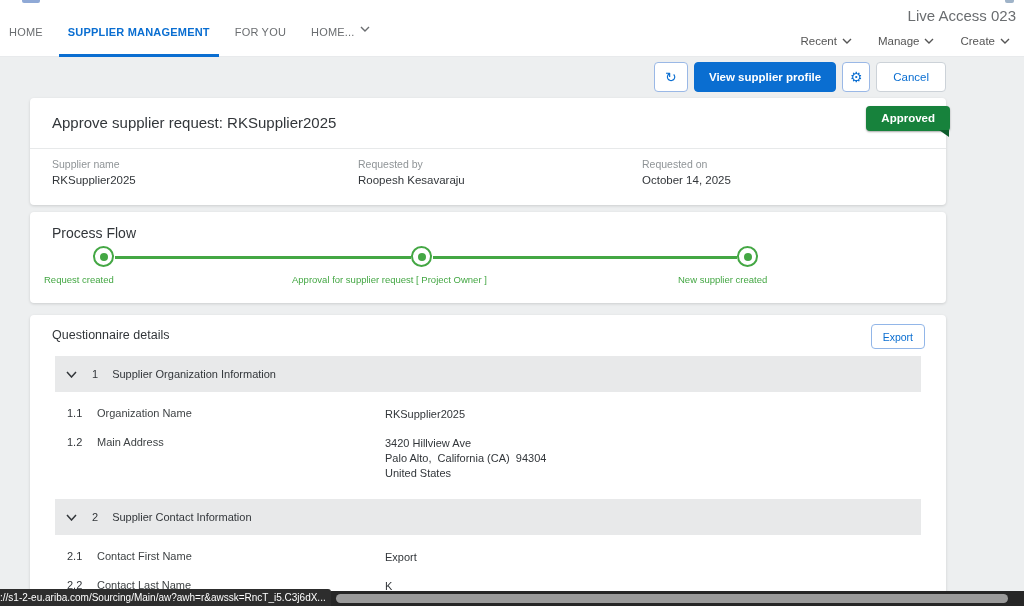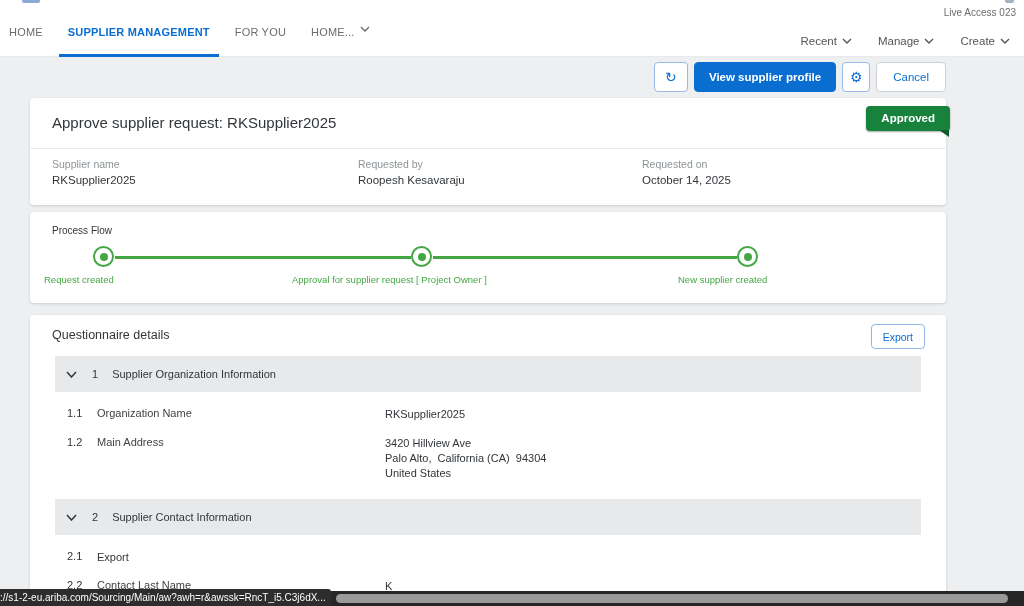--- a/index.html
+++ b/index.html
@@ -2,21 +2,21 @@
 <html style="--blue: #0a6ed1; --green: #44a744; --badge: #17823c; --badge-fold: #0d5c2b; --bg: #edeff0; --bar: #e8e9ea;"><head>
 <meta charset="utf-8">
 <style>
   html,body{margin:0;padding:0;background:#fff;font-family:"Liberation Sans",sans-serif;}
   .stage{position:relative;width:1024px;height:606px;overflow:hidden;background:#fff;}
 
   
   .topbar{position:absolute;top:0;left:0;right:0;height:26px;background:#fff;}
   .logo-frag{position:absolute;left:22px;top:0;width:18px;height:3px;background:#8fa9d6;border-radius:0 0 2px 2px;}
   .realm-icon-frag{position:absolute;right:10px;top:0;width:9px;height:3px;background:#9fb3c8;border-radius:0 0 2px 2px;}
-  .realm{position:absolute;right:8px;top:7px;font-size:10px;color:#6a6d70;padding-left:10px;}
+  .realm{position:absolute;right:8px;top:7px;font-size:15px;color:#6a6d70;padding-left:10px;}
 
   .tabbar{position:absolute;top:26px;left:0;right:0;height:31px;background:#fff;display:flex;align-items:center;border-bottom:1px solid #e8eaec;box-sizing:border-box;}
   .tab{padding:0 9px;margin-right:7px;font-size:11px;color:#6a6d70;letter-spacing:.2px;position:relative;height:100%;display:flex;gap:5px;cursor:pointer;}
   .tab.active{color:var(--blue);font-weight:700;}
   .tab.active::after{content:"";position:absolute;left:0;right:0;bottom:-1px;height:3px;background:var(--blue);}
   .tab-menus{margin-left:auto;display:flex;gap:26px;margin-right:14px;}
   .menu-item{font-size:11.5px;color:#555;display:flex;align-items:center;gap:5px;cursor:pointer;}
   .chev{display:inline-block;}
 
   
@@ -38,21 +38,21 @@
   .req-title{position:absolute;left:22px;top:16px;font-size:15px;color:#32363a;}
   .badge{position:absolute;right:-4px;top:8px;height:25px;line-height:25px;padding:0 15px;background:var(--badge);color:#fff;font-size:11.5px;font-weight:700;border-radius:4px;box-shadow:0 1px 2px rgba(0,0,0,.35);}
   .badge-fold{position:absolute;right:1px;bottom:-6px;width:10px;height:7px;}
   .head-divider{position:absolute;left:0;right:0;top:50px;height:1px;background:#e7e9ea;}
   .fields{position:absolute;left:22px;right:22px;top:60px;display:flex;}
   .field-1{width:306px;}.field-2{width:284px;}.field-3{flex:1;}
   .field-label{font-size:10.5px;color:#8f9497;margin-bottom:4px;}
   .field-value{font-size:11.5px;color:#32363a;}
 
   
-  .flow-title{position:absolute;left:22px;top:13px;font-size:10px;color:#32363a;text-align:right;}
+  .flow-title{position:absolute;left:22px;top:13px;font-size:14px;color:#32363a;text-align:right;}
   .step-line{position:absolute;top:44px;height:3px;background:var(--green);}
   .line-1{left:85px;width:296px;}
   .line-2{left:403px;width:304px;}
   .step-circle{position:absolute;top:34px;width:17px;height:17px;border:2.5px solid var(--green);border-radius:50%;background:#fff;}
   .circ-1{left:63px;}.circ-2{left:381px;}.circ-3{left:707px;}
   .step-circle::after{content:"";position:absolute;left:4.5px;top:4.5px;width:8px;height:8px;border-radius:50%;background:var(--green);}
   .step-label{position:absolute;top:62px;font-size:9.5px;color:var(--green);text-align:left;}
   .lbl-1{left:14px;width:120px;}.lbl-2{left:262px;width:260px;}.lbl-3{left:648px;width:140px;}
 
   
@@ -209,20 +209,21 @@
         <div class="q-sec-bar">
           <svg width="11" height="7" viewBox="0 0 11 7">
               <polyline points="1,1 5.5,6 10,1" fill="none" stroke="#32363a" stroke-width="1.5"></polyline>
             </svg>
           <span class="q-sec-num">2</span>
           <span class="q-sec-title">Supplier Contact Information</span>
         </div>
         <div class="q-rows">
           <div class="q-row">
             <span class="q-num">2.1</span>
+            <span class="q-label">Contact First Name</span>
             <span class="q-value">
               <div class="q-line">Export</div>
             </span>
           </div>
           <div class="q-row">
             <span class="q-num">2.2</span>
             <span class="q-label">Contact Last Name</span>
             <span class="q-value">
               <div class="q-line">K</div>
             </span>

